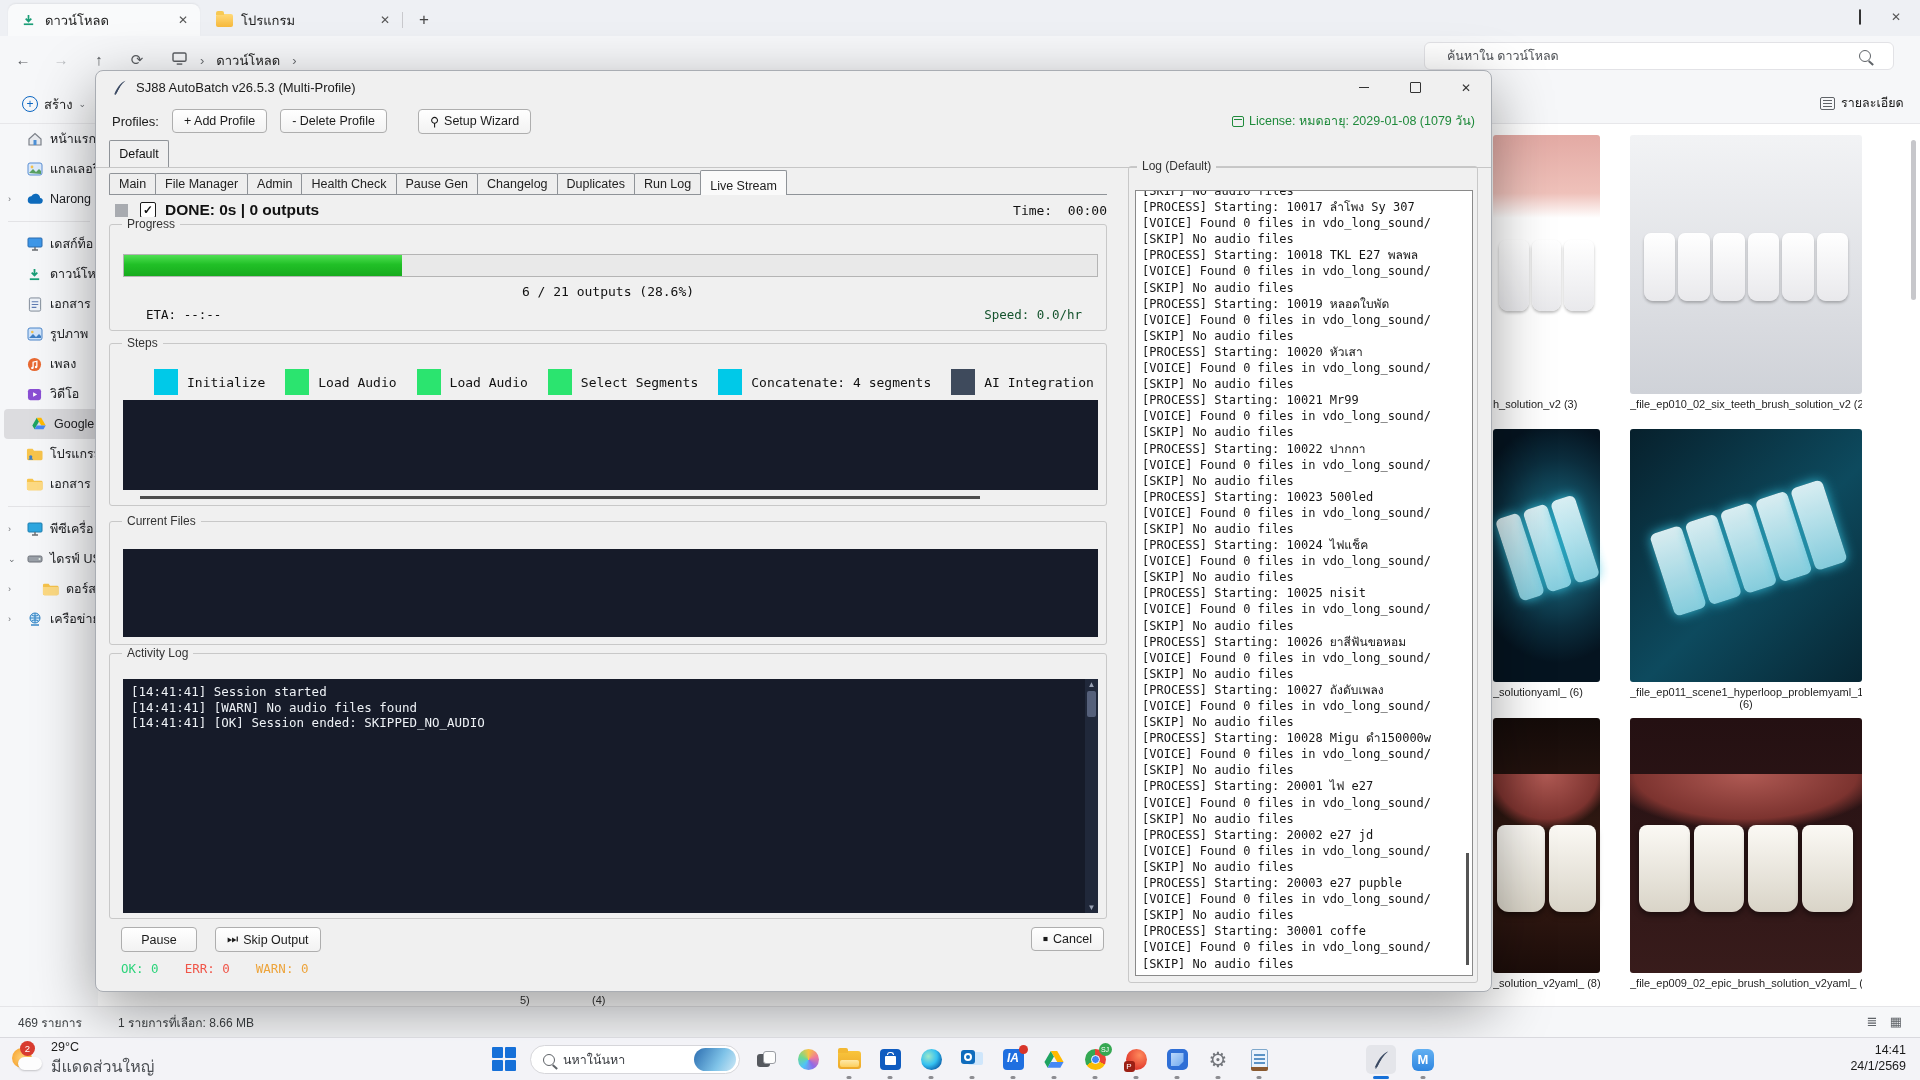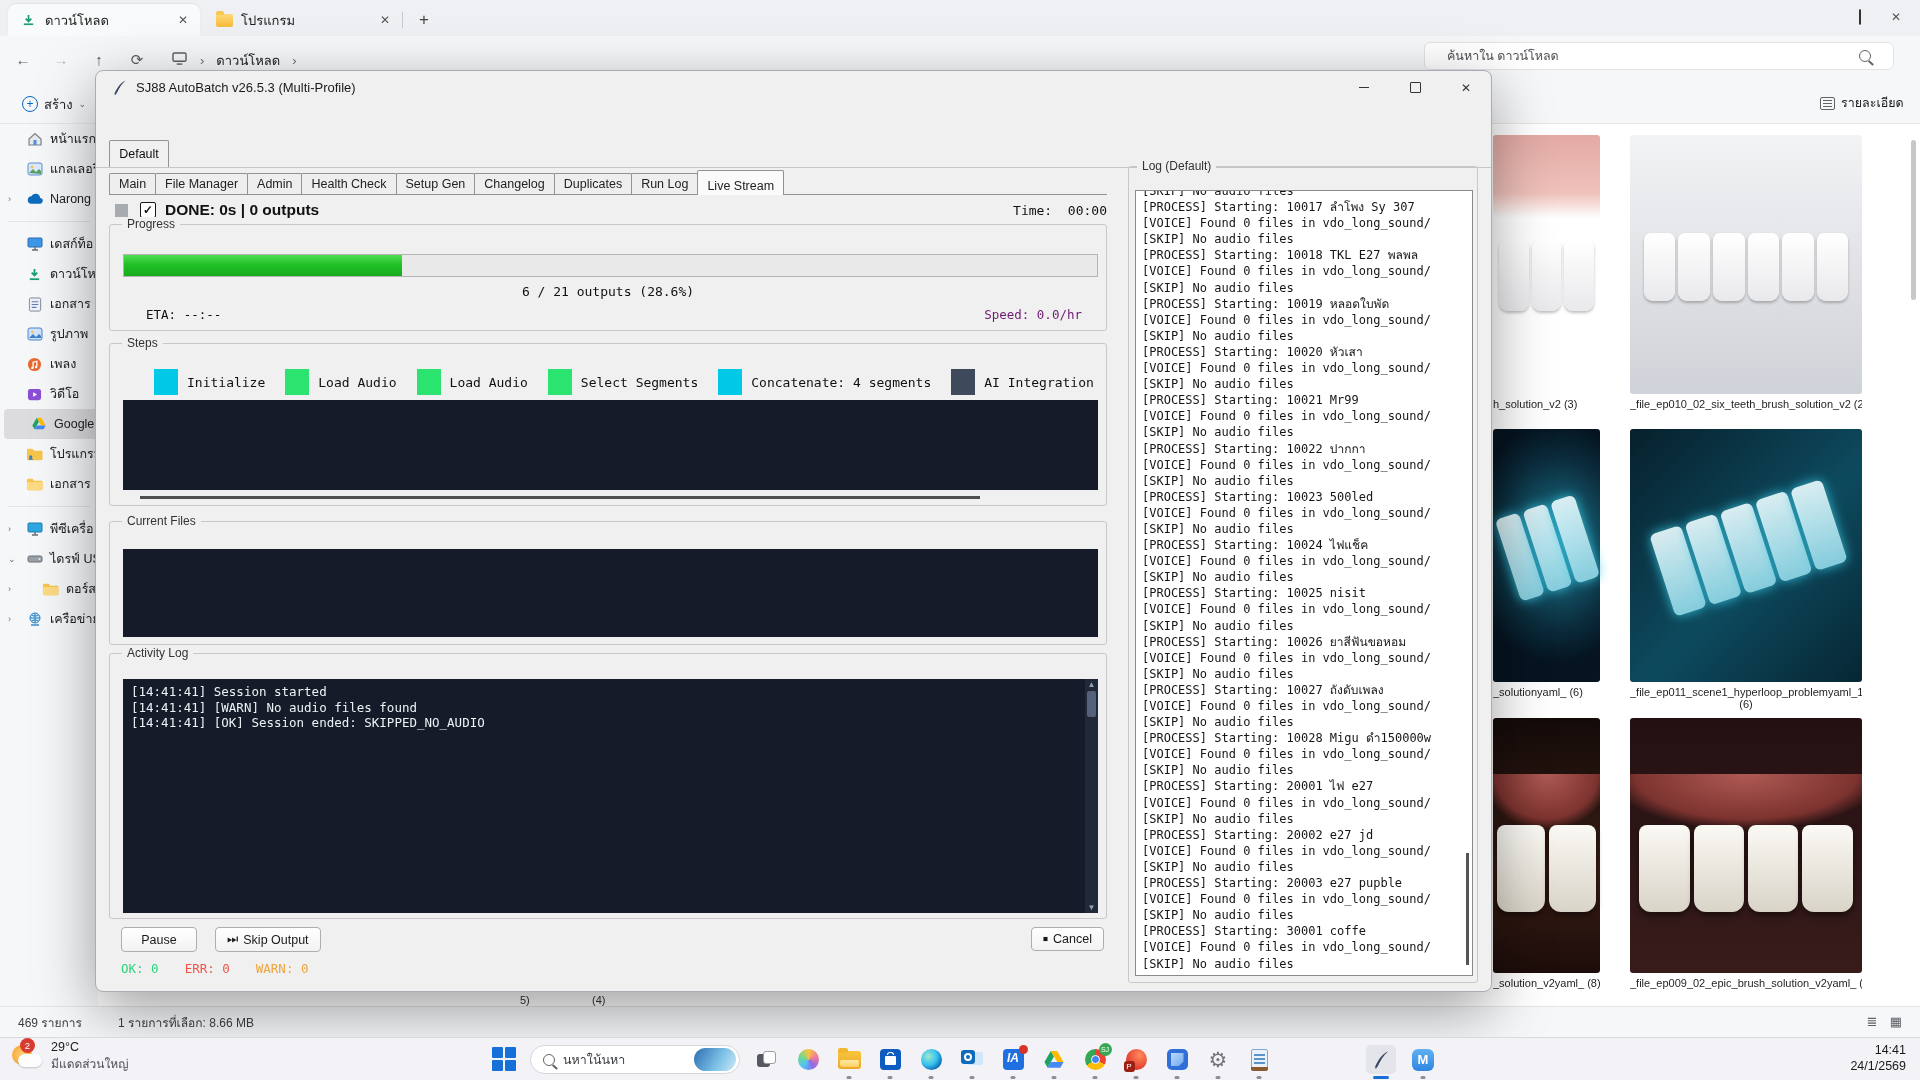--- a/index.html
+++ b/index.html
@@ -87,21 +87,21 @@
   .stop-sq { width:13px; height:13px; background:#a8abb0; margin:0 12px 0 6px; }
   .chk { width:16px; height:16px; border:1.6px solid #1a1a1a; border-radius:2px; background:#fff; color:#111; font-size:12px; line-height:14px; text-align:center; font-weight:bold; margin-right:9px; }
   .done-lbl { font-size:15.5px; font-weight:bold; color:#111; }
   .time-lbl { margin-left:auto; font-size:13px; color:#111; }
   .gbox { position:absolute; border:1px solid #c8c8c8; border-radius:3px; }
   .gbox .cap { position:absolute; left:12px; top:-8px; background:#f0f0f0; padding:0 5px; font-size:12px; color:#333; }
   .pbar { position:absolute; left:13px; top:29px; width:975px; height:23px; background:#e9e9e9; border:1px solid #b4b4b4; }
   .pfill { height:100%; background:linear-gradient(#4fdf52,#21c027 45%,#17ab1d); }
   .ptext { position:absolute; left:0; top:59px; width:100%; text-align:center; font-size:13px; color:#111; }
   .peta { position:absolute; left:36px; top:82px; font-size:12.5px; color:#111; }
-  .pspeed { position:absolute; right:24px; top:82px; font-size:12.5px; color:#701a75; }
+  .pspeed { position:absolute; right:24px; top:82px; font-size:12.5px; color:#14532d; }
   .chips { position:absolute; left:26px; top:24px; right:10px; height:28px; display:flex; align-items:center; gap:20px; overflow:hidden;padding-left:18px; }
   .chip { display:flex; align-items:center; gap:9px; flex:0 0 auto; }
   .chip .sq { width:24px; height:26px; }
   .chip .cl { font-size:13px; color:#111; white-space:nowrap; }
   .dark-panel { position:absolute; background:#161b29; }
   .hscroll { position:absolute; left:30px; top:152px; width:840px; height:3px; background:#4e4e4e; }
   .act-lines { padding:5px 8px; font-size:12.5px; color:#eef2f6; line-height:15.5px; white-space:pre; }
   .vscroll { position:absolute; right:0; top:0; width:13px; bottom:0; background:#20283a; display:flex; flex-direction:column; align-items:center; justify-content:space-between; padding:1px 0; }
   .vscroll .ar { color:#98a1b3; font-size:8px; }
   .vscroll .vthumb { position:absolute; top:12px; left:2px; width:9px; height:26px; background:#55607a; border-radius:2px; }
@@ -115,21 +115,21 @@
   .log-thumb { position:absolute; right:3px; bottom:10px; width:3px; height:112px; background:#555; }
 
   
   .taskbar { left:0; top:1037px; width:1920px; height:43px; background:rgba(242,243,247,.96); border-top:1px solid #d9d9de; }
   .weather { position:absolute; left:10px; top:2px; display:flex; align-items:center; gap:7px; }
   .w-ico { width:34px; height:32px; position:relative; }
   .w-sun { position:absolute; left:2px; top:4px; width:20px; height:20px; border-radius:50%; background:radial-gradient(#ffd27a,#f59b22); }
   .w-cloud { position:absolute; left:8px; top:13px; width:24px; height:13px; border-radius:8px; background:#fdfdfd; box-shadow:0 1px 2px rgba(0,0,0,.2); }
   .w-badge { position:absolute; left:10px; top:-3px; width:15px; height:15px; border-radius:50%; background:#d83b2f; color:#fff; font-size:9.5px; text-align:center; line-height:15px; }
   .w-txt .t1 { font-size:12.5px; color:#1a1a1a; }
-  .w-txt .t2 { font-size:12px; color:#4c4f54; }
+  .w-txt .t2 { font-size:16px; color:#4c4f54; }
   .start { position:absolute; left:492px; top:9px; width:25px; height:25px; display:grid; grid-template-columns:11px 11px; grid-template-rows:11px 11px; gap:2px; }
   .start i { background:#1670d8; border-radius:1px; }
   .tb-search { position:absolute; left:530px; top:7px; width:210px; height:29px; background:#ffffff; border:1px solid #d6d6da; border-radius:15px; display:flex; align-items:center; padding:0 3px 0 12px; gap:8px; }
   .tb-search .q { font-size:12.5px; color:#3a3d42; flex:1; }
   .tb-pic { width:42px; height:23px; border-radius:12px; background:linear-gradient(120deg,#2b6db0,#7fc3e8 60%,#cfe9f6); }
   .tb-ico { position:absolute; top:7px; width:30px; height:29px; display:flex; align-items:center; justify-content:center; }
   .tb-dot { position:absolute; left:50%; transform:translateX(-50%); bottom:-5px; width:5px; height:3px; border-radius:2px; background:#8d8d92; }
   .tb-active { background:#e4e5ea; border-radius:5px; }
   .tb-active .tb-dot { width:16px; background:#1670d8; }
   .clock { position:absolute; right:14px; top:4px; text-align:right; font-size:12.5px; color:#1a1a1a; line-height:16px; }
@@ -454,30 +454,43 @@
       <svg width="15" height="17" viewBox="0 0 20 22">
           <path d="M3 20 C8 8 14 3 18 2 C13 6 9 12 6 19 Z" fill="#3b4a63"></path>
           <path d="M4 21 L10 10" stroke="#3b4a63" stroke-width="1.2" fill="none"></path>
         </svg>
       <span class="t">SJ88 AutoBatch v26.5.3 (Multi-Profile)</span>
       <div class="cap-btn cap-min"></div>
       <div class="cap-btn cap-max"></div>
       <div class="cap-btn" style="margin-right:4px">✕</div>
     </div>
 
+    <div class="app-toolbar">
+      <span class="lbl">Profiles:</span>
+      <button class="btn">+ Add Profile</button>
+      <button class="btn">- Delete Profile</button>
+      <button class="btn" style="margin-left:18px">
+          <span>⚲</span>
+          <span>Setup Wizard</span>
+        </button>
+      <span class="license">
+        <span class="cal-ico"></span>
+        <span>License: หมดอายุ: 2029-01-08 (1079 วัน)</span>
+      </span>
+    </div>
 
     <div class="profile-tab">Default</div>
     <div class="profile-line"></div>
 
     <div class="app-tabs" id="app-tabs">
         <div class="app-tab">Main</div>
         <div class="app-tab">File Manager</div>
         <div class="app-tab">Admin</div>
         <div class="app-tab">Health Check</div>
-        <div class="app-tab">Setup Gen</div>
+        <div class="app-tab">Pause Gen</div>
         <div class="app-tab">Changelog</div>
         <div class="app-tab">Duplicates</div>
         <div class="app-tab">Run Log</div>
         <div class="app-tab active">Live Stream</div>
       </div>
     <div class="tabs-baseline"></div>
 
     <div class="ctl-row">
       <span class="stop-sq"></span>
       <span class="chk">✓</span>

